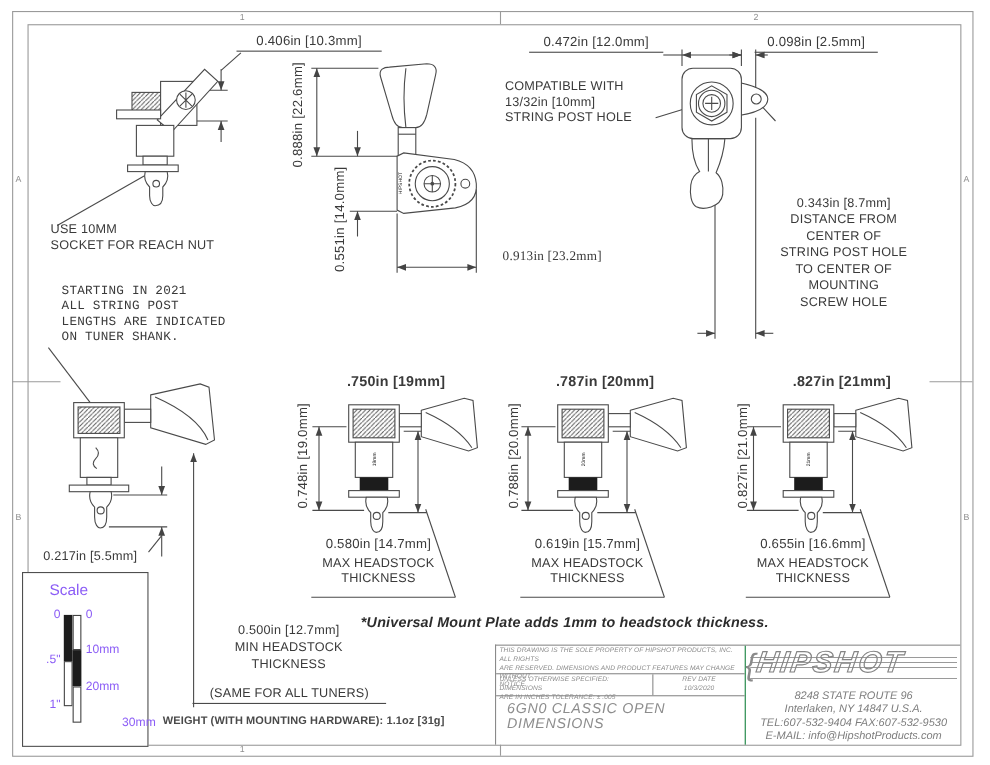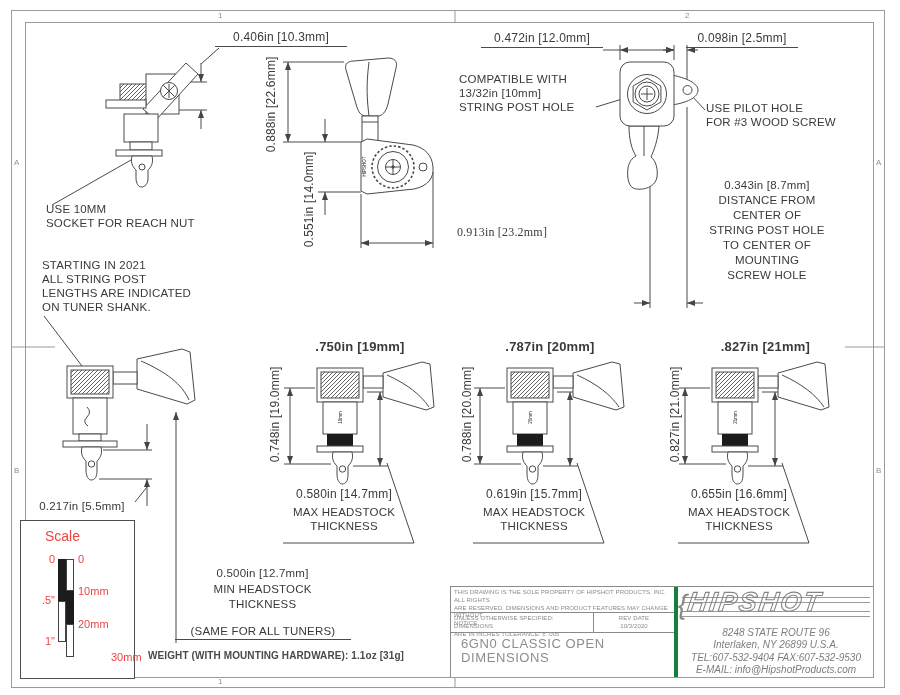--- a/index.html
+++ b/index.html
@@ -14,27 +14,27 @@
   .dim{font-size:12px;text-align:center;white-space:nowrap;}
   .u{border-bottom:1.2px solid #4a4a4a;padding-bottom:1px;}
   .rot{transform:rotate(-90deg);}
   .ttl{font-weight:bold;font-size:13px;text-align:center;white-space:nowrap;}
   .zone{position:absolute;font-size:8px;color:#8f8f8f;}
   .shank-lab{position:absolute;font-size:4.5px;color:#222;transform:rotate(-90deg);
              text-align:center;letter-spacing:0;}
   
   #scale-box{position:absolute;left:20px;top:520px;width:113px;height:157px;
              border:1.5px solid #4f4f4f;background:#fff;}
-  #scale-box .lab{position:absolute;font-size:11px;color:#ef4444;}
+  #scale-box .lab{position:absolute;font-size:11px;color:#8b5cf6;}
   .barseg{position:absolute;box-sizing:border-box;}
   
   #title-block{position:absolute;left:450px;top:586px;width:423px;height:91px;
                border-top:1px solid #8a8a8a;border-left:1px solid #8a8a8a;box-sizing:border-box;
                color:#8a8a8a;}
-  #tb-left{position:absolute;left:0;top:0;width:227px;height:100%;border-right:4px solid #15803d;box-sizing:border-box;}
+  #tb-left{position:absolute;left:0;top:0;width:227px;height:100%;border-right:1px solid #15803d;box-sizing:border-box;font-style:italic;}
   .tb-row1{position:absolute;left:0;top:0;width:100%;height:26px;border-bottom:1px solid #8a8a8a;box-sizing:border-box;}
   .tb-row2{position:absolute;left:0;top:26px;width:100%;height:20px;border-bottom:1px solid #8a8a8a;box-sizing:border-box;display:flex;}
   .tb-tiny{font-size:6px;line-height:1.3;letter-spacing:.1px;white-space:pre-line;padding:2px 3px;}
   .tb-spec{width:143px;border-right:1px solid #8a8a8a;box-sizing:border-box;}
   .tb-rev{flex:1;text-align:center;}
   #tb-title{position:absolute;left:10px;top:50px;font-size:13px;letter-spacing:.6px;
             color:#8d8d8d;white-space:pre-line;line-height:1.1;}
   #tb-right{position:absolute;left:227px;top:0;width:196px;height:100%;}
   #logo-lines{position:absolute;left:4px;top:6px;width:188px;height:26px;
      background:repeating-linear-gradient(to bottom,transparent 0,transparent 4px,#9a9a9a 4px,#9a9a9a 4.8px);}
@@ -185,31 +185,29 @@
   <div class="t dim rot" style="left:206px;top:97px;width:130px;">0.888in [22.6mm]</div>
   <div class="t dim rot" style="left:244px;top:192px;width:130px;">0.551in [14.0mm]</div>
   <div class="t dim" style="left:440px;top:225px;width:124px;font-family:Liberation Serif, serif;">0.913in [23.2mm]</div>
   <div class="shank-lab" style="left:349px;top:164px;width:30px;">HIPSHOT</div>
 
   <div class="t dim u" style="left:481px;top:31px;width:122px;">0.472in [12.0mm]</div>
   <div class="t dim u" style="left:686px;top:31px;width:112px;">0.098in [2.5mm]</div>
   <div class="t" style="left:459px;top:72px;">COMPATIBLE WITH
 13/32in [10mm]
 STRING POST HOLE</div>
-  <div class="t" style="left:706px;top:101px;">USE PILOT HOLE
-FOR #3 WOOD SCREW</div>
   <div class="t" style="left:692px;top:178px;width:150px;text-align:center;line-height:1.3;">0.343in [8.7mm]
 DISTANCE FROM
 CENTER OF
 STRING POST HOLE
 TO CENTER OF
 MOUNTING
 SCREW HOLE</div>
 
-  <div class="t" style="left:42px;top:258px;">STARTING IN 2021
+  <div class="t" style="left:56px;top:258px;font-family:Liberation Mono, monospace;">STARTING IN 2021
 ALL STRING POST
 LENGTHS ARE INDICATED
 ON TUNER SHANK.</div>
   <div class="t dim" style="left:26px;top:499px;width:112px;font-size:11.5px;">0.217in [5.5mm]</div>
 
   <div class="t ttl" style="left:305px;top:339px;width:110px;">.750in [19mm]</div>
   <div class="t dim rot" style="left:215px;top:407px;width:120px;">0.748in [19.0mm]</div>
   <div class="t dim" style="left:288px;top:487px;width:112px;">0.580in [14.7mm]</div>
   <div class="t" style="left:281px;top:505px;width:126px;text-align:center;">MAX HEADSTOCK
 THICKNESS</div>
@@ -243,40 +241,41 @@
     <div class="lab" style="left:57px;top:64px;">10mm</div>
     <div class="lab" style="left:57px;top:97px;">20mm</div>
     <div class="lab" style="left:57px;top:130px;margin-left:33px;">30mm</div>
   </div>
 
   <div class="t" style="left:190px;top:566px;width:145px;text-align:center;line-height:1.35;">0.500in [12.7mm]
 MIN HEADSTOCK
 THICKNESS</div>
   <div class="t u" style="left:175px;top:624px;width:176px;text-align:center;">(SAME FOR ALL TUNERS)</div>
   <div class="t note-weight" style="left:148px;top:650px;">WEIGHT (WITH MOUNTING HARDWARE): 1.1oz [31g]</div>
+  <div class="t note-uni" style="left:328px;top:558px;">*Universal Mount Plate adds 1mm to headstock thickness.</div>
 
   <div id="title-block">
     <div id="tb-left">
       <div class="tb-row1 tb-tiny">THIS DRAWING IS THE SOLE PROPERTY OF HIPSHOT PRODUCTS, INC. ALL RIGHTS
 ARE RESERVED. DIMENSIONS AND PRODUCT FEATURES MAY CHANGE WITHOUT
 NOTICE.</div>
       <div class="tb-row2">
         <div class="tb-spec tb-tiny">UNLESS OTHERWISE SPECIFIED: DIMENSIONS
 ARE IN INCHES TOLERANCE: ± .005</div>
         <div class="tb-rev tb-tiny"><span>REV DATE</span><br><span>10/3/2020</span></div>
       </div>
       <div id="tb-title">6GN0 CLASSIC OPEN
 DIMENSIONS</div>
     </div>
     <div id="tb-right">
       <div id="logo-lines"></div>
       <div id="logo-brace">{</div>
       <div id="logo-text">HIPSHOT</div>
       <div id="tb-address">
         <div>8248 STATE ROUTE 96</div>
-        <div>Interlaken, NY 26899 U.S.A.</div>
+        <div>Interlaken, NY 14847 U.S.A.</div>
         <div>TEL:607-532-9404 FAX:607-532-9530</div>
         <div>E-MAIL: info@HipshotProducts.com</div>
       </div>
     </div>
   </div>
 
 </div>
 
 </body></html>

